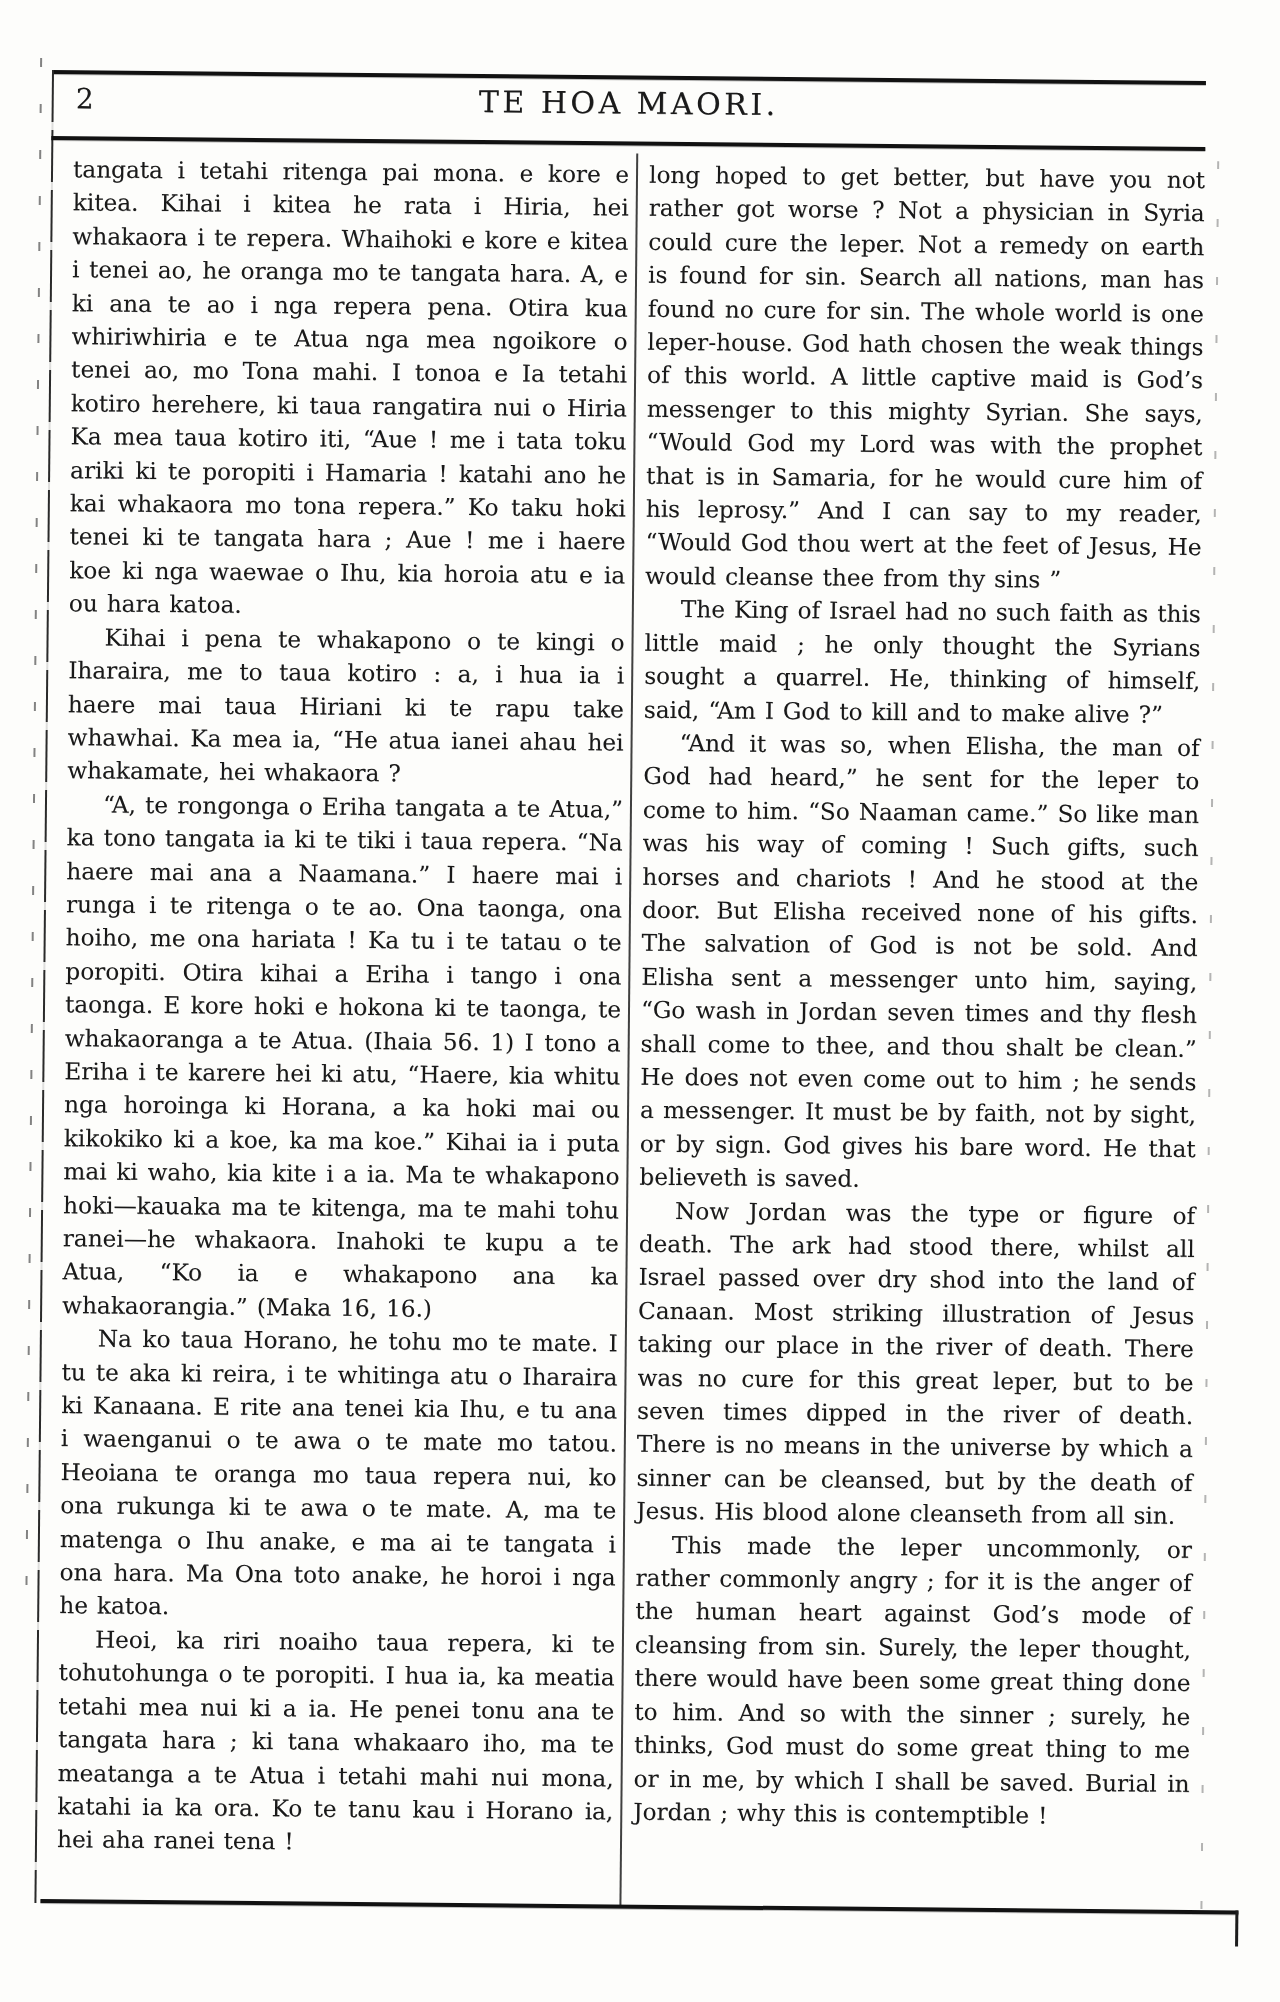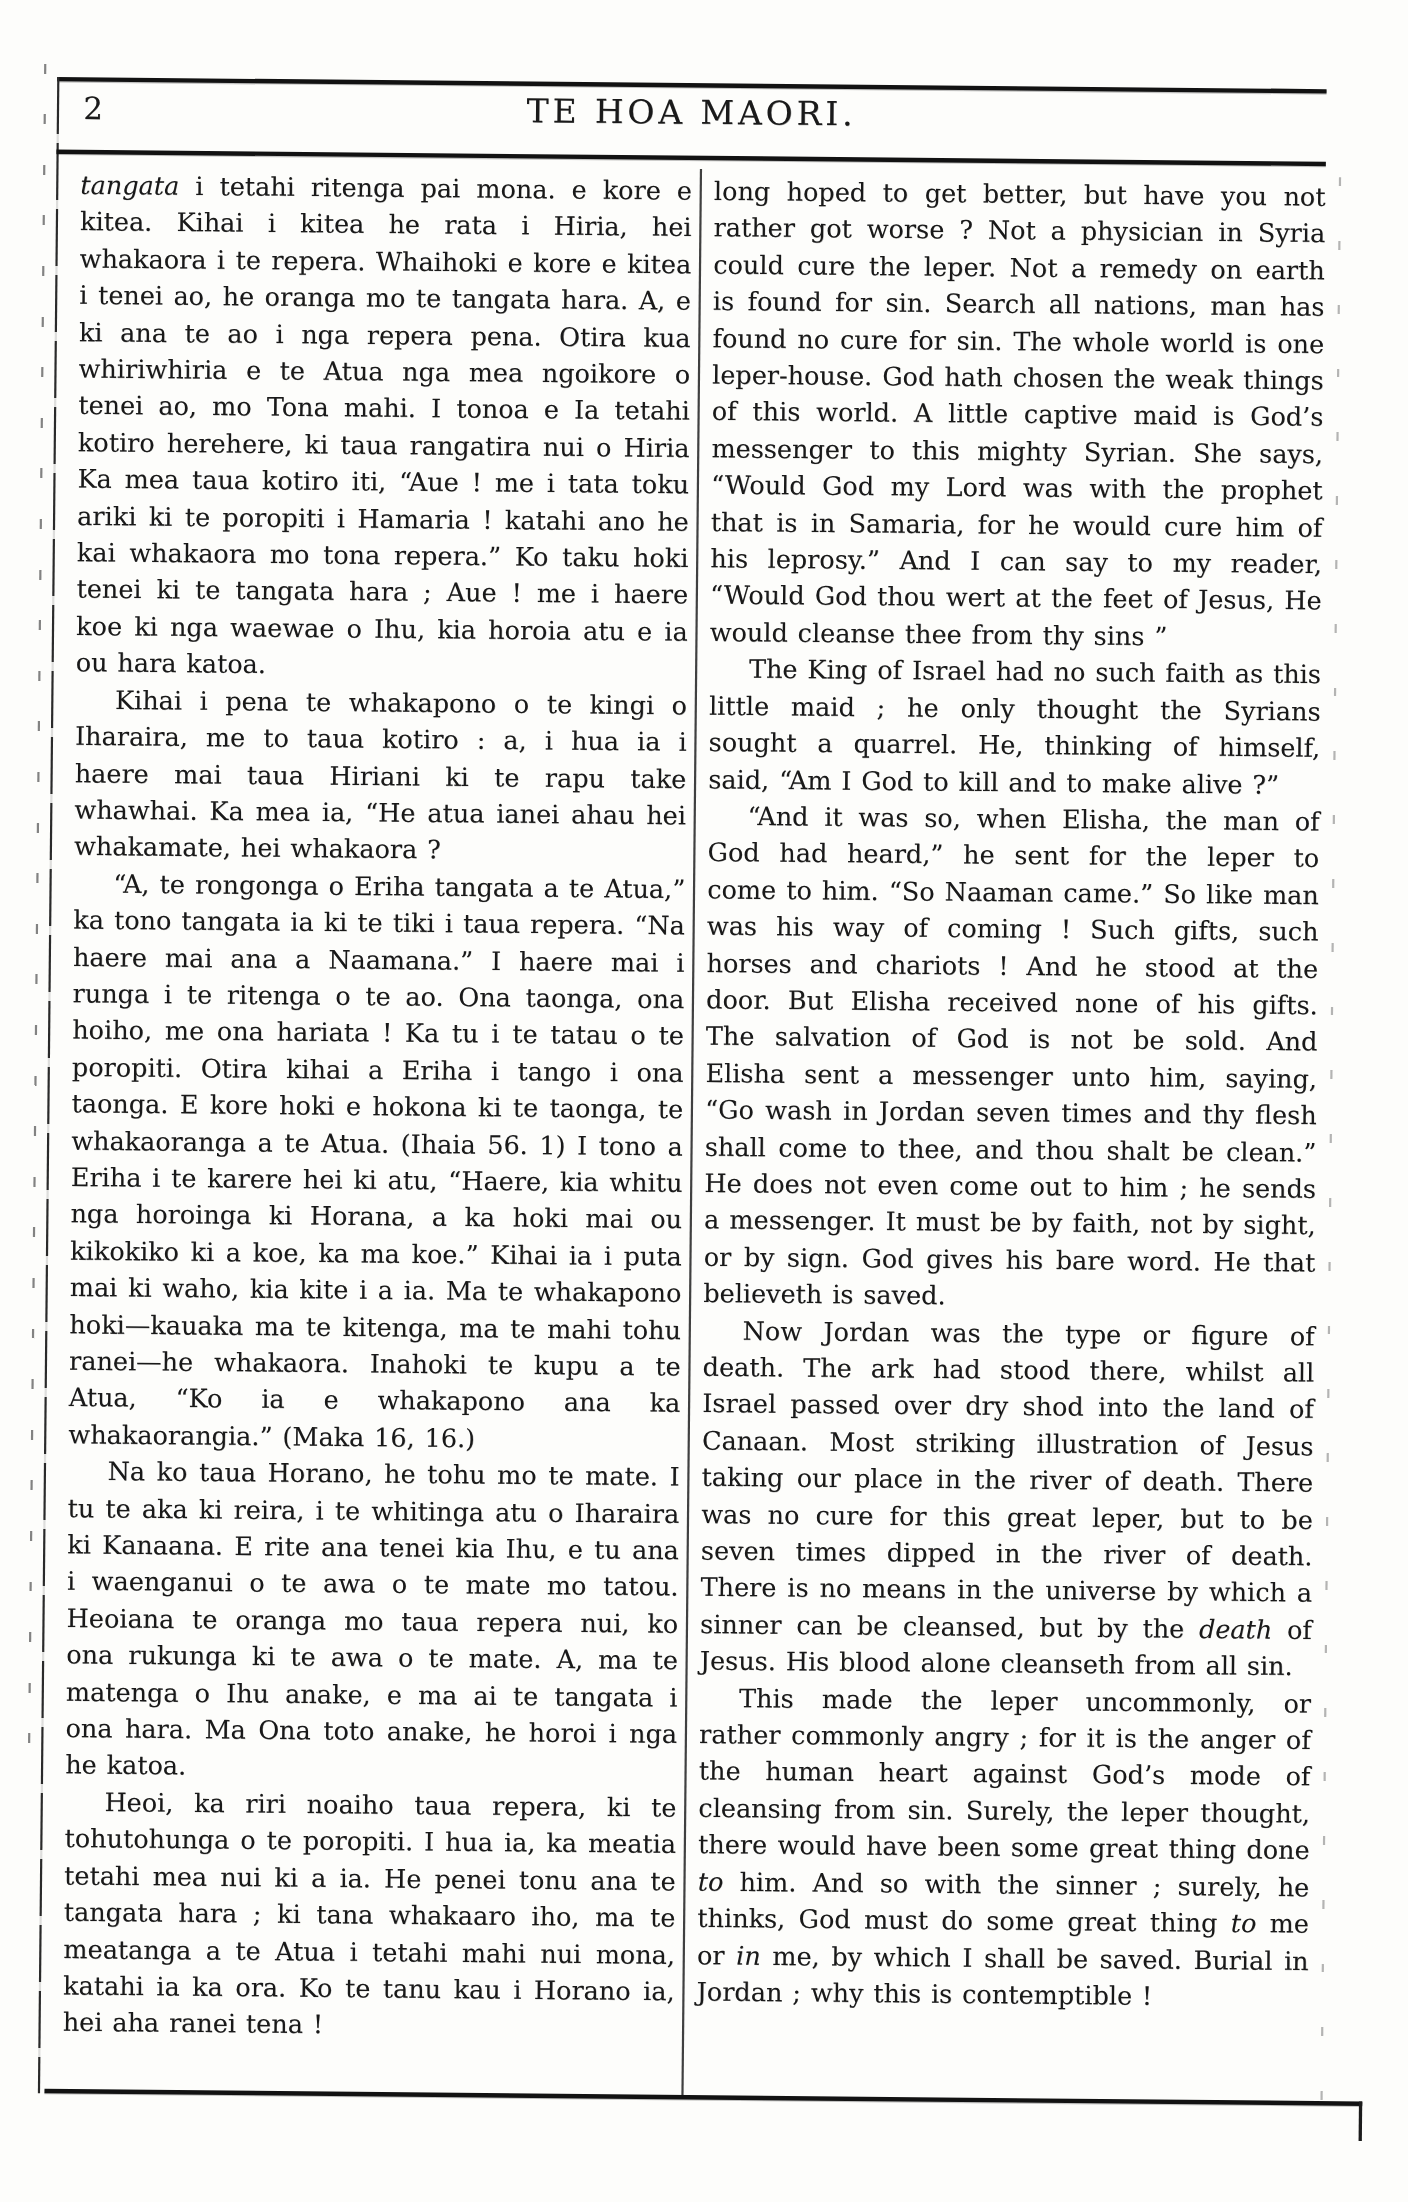--- a/index.html
+++ b/index.html
@@ -88,21 +88,21 @@
   .col p.para {
     margin: 0;
     text-align: justify;
     font-size: 23.2px;
     line-height: 33.4px;
     word-spacing: 1.6px;
     color: #191919;
     text-shadow: .3px .3px 0 rgba(25,25,25,.33);
   }
   .col p.para.indent { text-indent: 36px; }
-  .em { font-style: italic; }
+  .em { }
 </style>
 </head>
 <body>
 
 <div class="sheet">
 
   <div class="margin-dashes-left"></div>
   <div class="margin-dashes-right"></div>
 
   <div class="rule top"></div>

